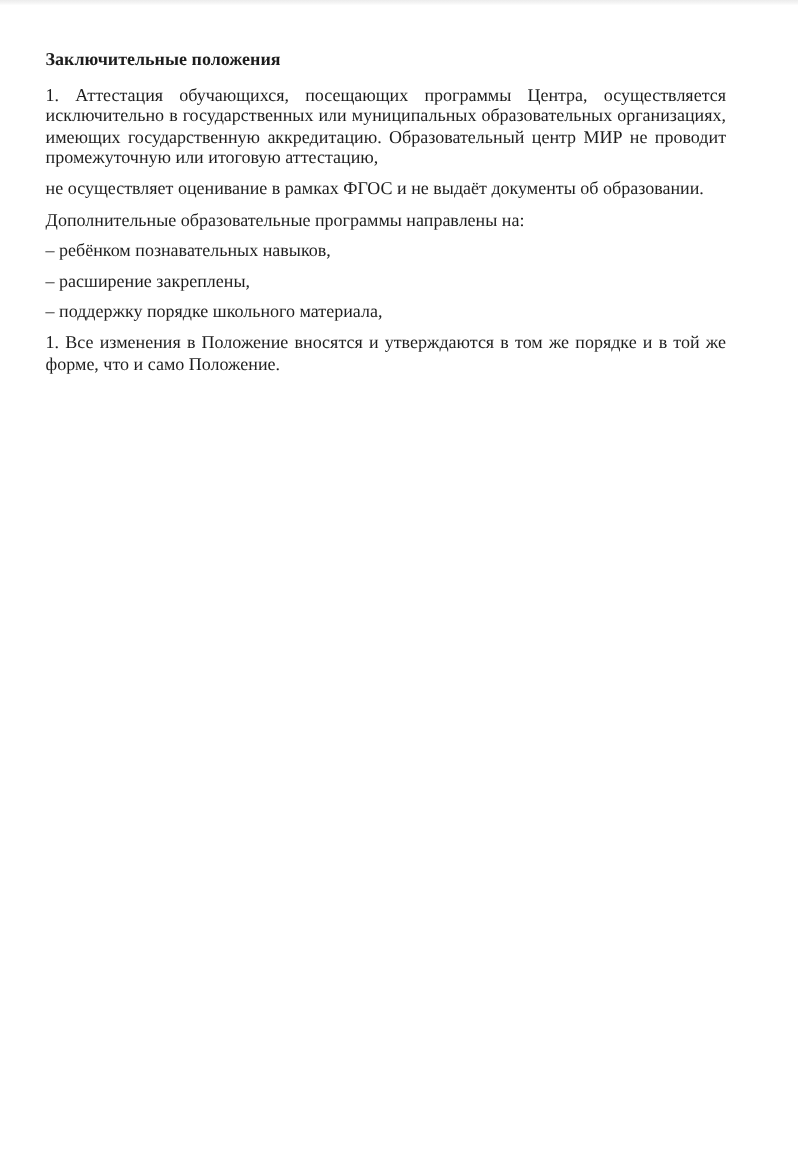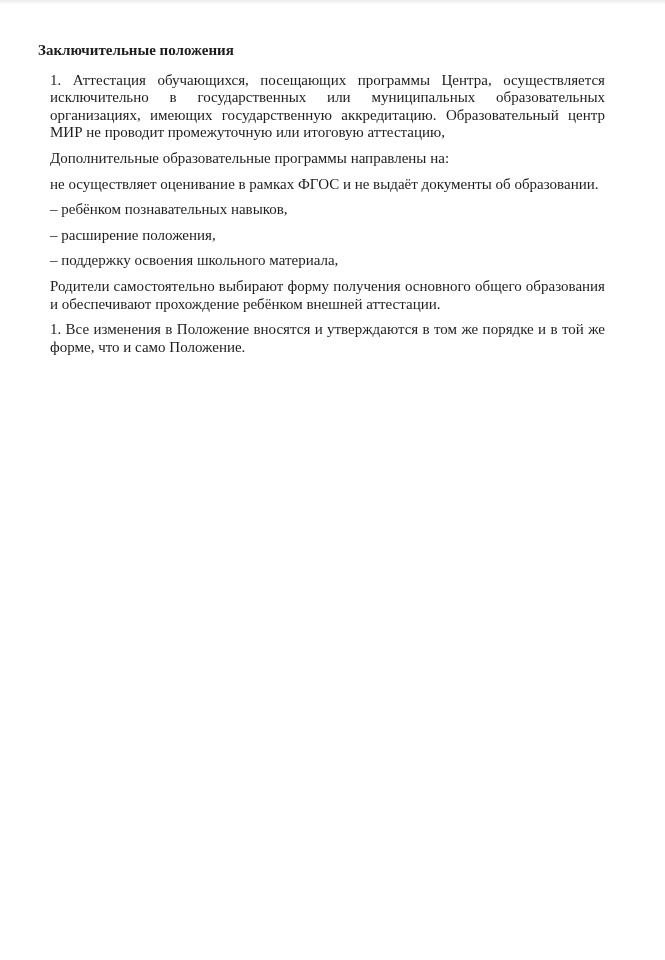--- a/index.html
+++ b/index.html
@@ -26,43 +26,42 @@
       font-size: 15px;
       line-height: 17.6px;
     }
     .doc-heading {
       font-size: 15px;
       line-height: 17.6px;
       font-weight: bold;
       margin: 0 0 12px 0;
     }
     .para {
-      margin: 0 0 8px 12px;
+      margin: 0 0 8px 0;
     }
     .justify {
       text-align: justify;
     }
   </style>
 </head>
 <body>
 
 <div class="top-edge"></div>
 
 <div class="document-page">
   <h1 class="doc-heading">Заключительные положения</h1>
 
   <p class="para justify">1. Аттестация обучающихся, посещающих программы Центра, осуществляется исключительно в государственных или муниципальных образовательных организациях, имеющих государственную аккредитацию. Образовательный центр МИР не проводит промежуточную или итоговую аттестацию,</p>
 
+  <p class="para">не осуществляет оценивание в рамках ФГОС и не выдаёт документы об образовании.</p>
+
   <p class="para">Дополнительные образовательные программы направлены на:</p>
-
-  <p class="para">не осуществляет оценивание в рамках ФГОС и не выдаёт документы об образовании.</p>
 
   <p class="para">– ребёнком познавательных навыков,</p>
 
-  <p class="para">– расширение положения,</p>
+  <p class="para">– расширение закреплены,</p>
 
-  <p class="para">– поддержку освоения школьного материала,</p>
+  <p class="para">– поддержку порядке школьного материала,</p>
 
 
-  <p class="para justify">Родители самостоятельно выбирают форму получения основного общего образования и обеспечивают прохождение ребёнком внешней аттестации.</p>
 
   <p class="para justify">1. Все изменения в Положение вносятся и утверждаются в том же порядке и в той же форме, что и само Положение.</p>
 </div>
 
 </body></html>

